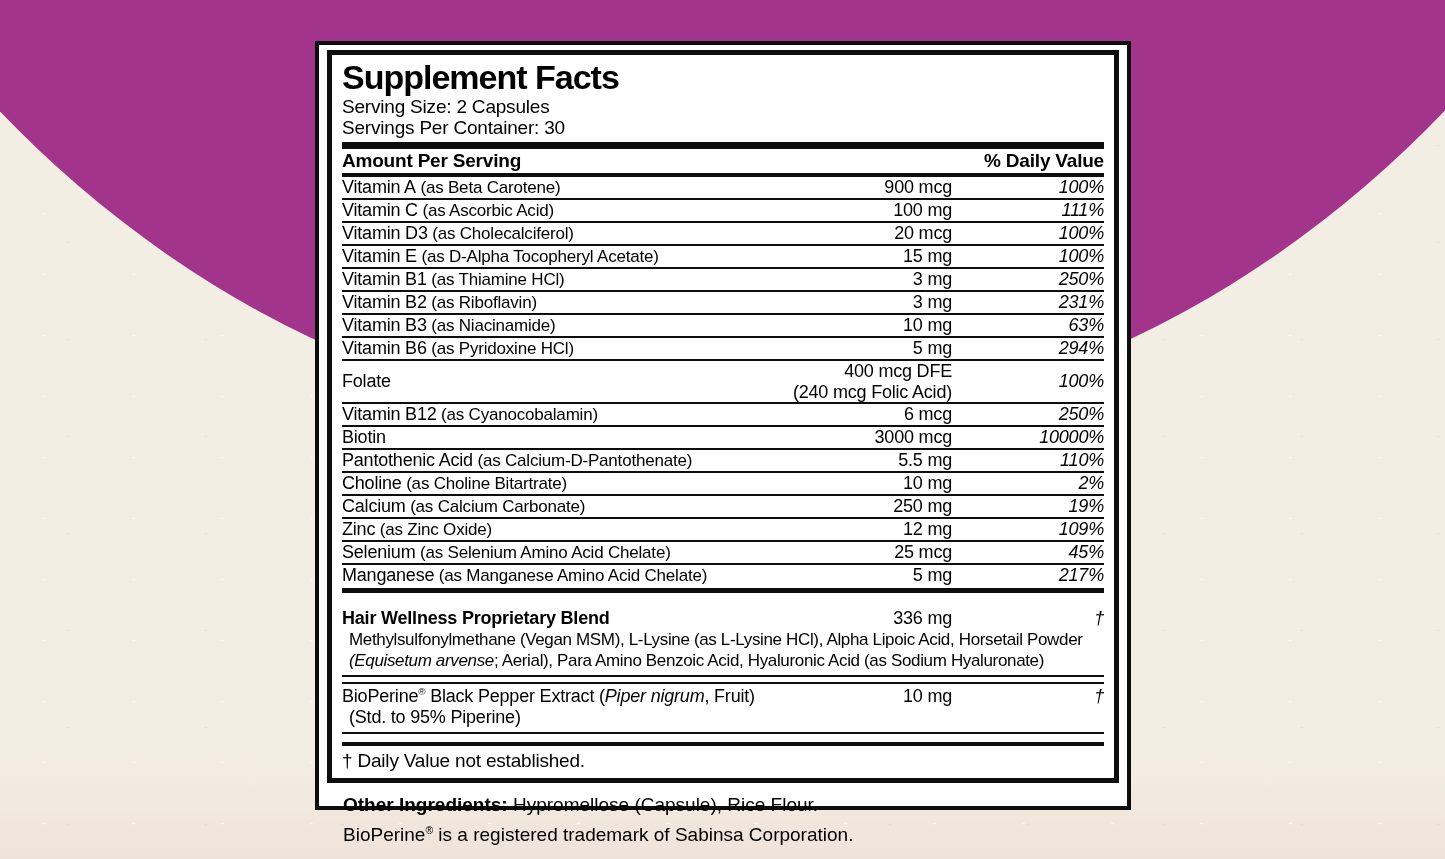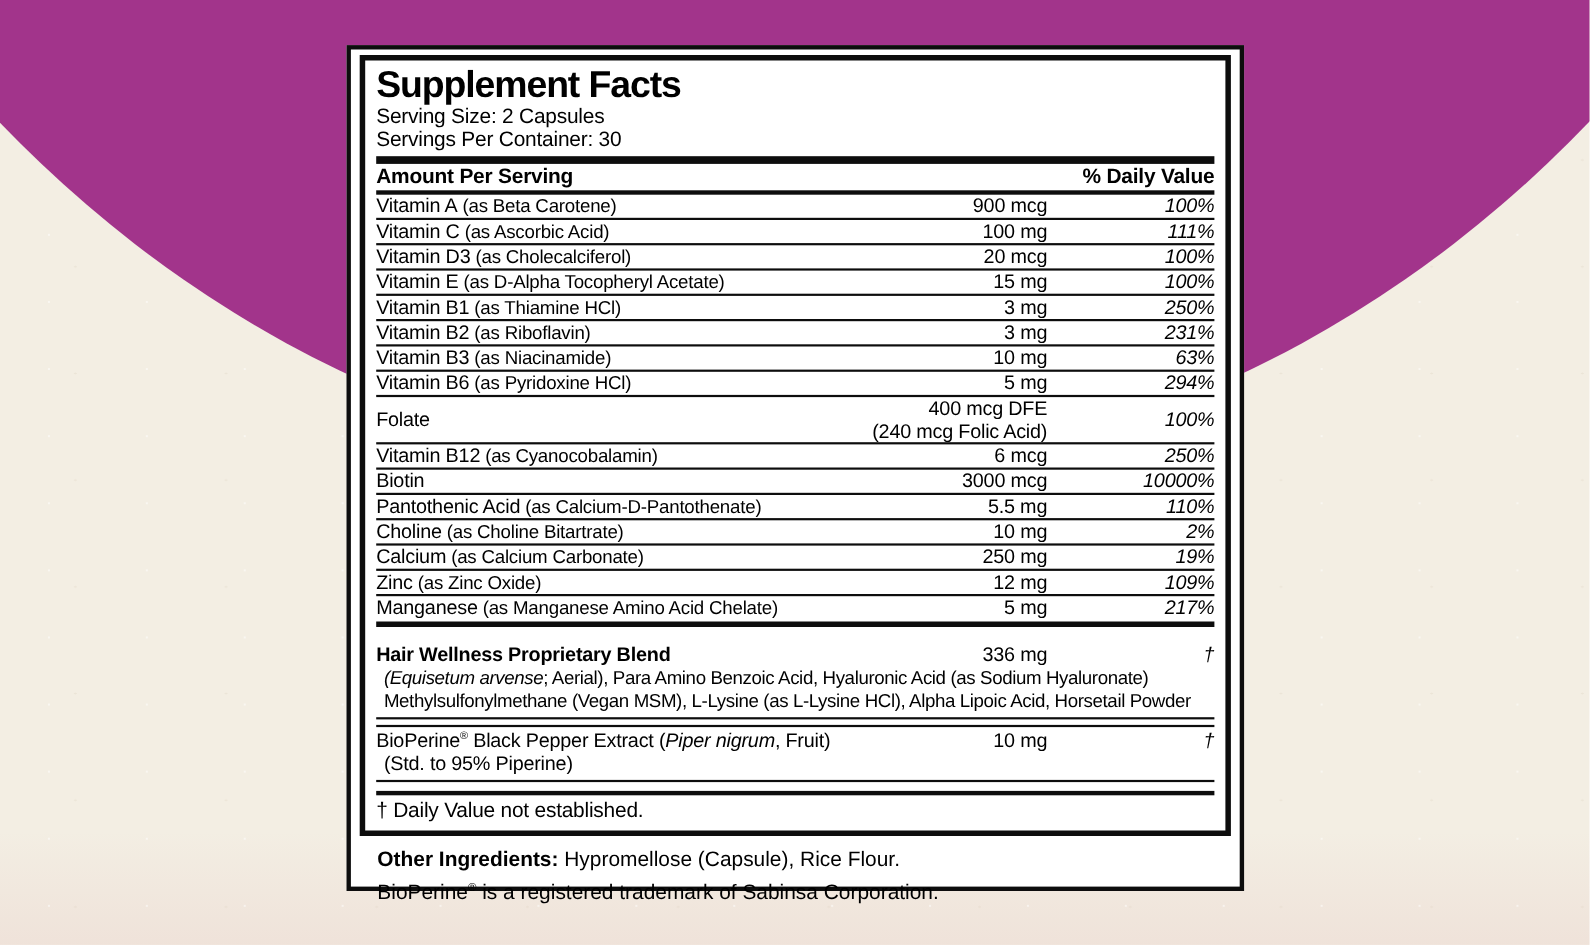--- a/index.html
+++ b/index.html
@@ -166,35 +166,40 @@
             <div class="c-name">Calcium<span class="form"> (as Calcium Carbonate)</span></div>
             <div class="c-amt">250 mg</div>
             <div class="c-dv">19%</div>
           </div>
           <div class="row">
             <div class="c-name">Zinc<span class="form"> (as Zinc Oxide)</span></div>
             <div class="c-amt">12 mg</div>
             <div class="c-dv">109%</div>
           </div>
           <div class="row">
+            <div class="c-name">Selenium<span class="form"> (as Selenium Amino Acid Chelate)</span></div>
+            <div class="c-amt">25 mcg</div>
+            <div class="c-dv">45%</div>
+          </div>
+          <div class="row">
             <div class="c-name">Manganese<span class="form"> (as Manganese Amino Acid Chelate)</span></div>
             <div class="c-amt">5 mg</div>
             <div class="c-dv">217%</div>
           </div>
         </div>
 
       <div class="blend-sec">
         <div class="row">
           <div class="c-name bold">Hair Wellness Proprietary Blend</div>
           <div class="c-amt">336 mg</div>
           <div class="c-dv">†</div>
         </div>
         <div class="blend-desc">
+          <div>Methylsulfonylmethane (Vegan MSM), L-Lysine (as L-Lysine HCl), Alpha Lipoic Acid, Horsetail Powder</div>
           <div id="blend-desc-line2"><span class="ital">(Equisetum arvense</span><span>; Aerial), Para Amino Benzoic Acid, Hyaluronic Acid (as Sodium Hyaluronate)</span></div>
-          <div>Methylsulfonylmethane (Vegan MSM), L-Lysine (as L-Lysine HCl), Alpha Lipoic Acid, Horsetail Powder</div>
         </div>
       </div>
 
       <div class="rule-double"></div>
 
       <div>
         <div class="row">
           <div class="c-name" id="bioperine-name"><span>BioPerine</span><span class="sup">®</span><span> Black Pepper Extract (</span><span class="ital">Piper nigrum</span><span>, Fruit)</span></div>
           <div class="c-amt">10 mg</div>
           <div class="c-dv">†</div>

